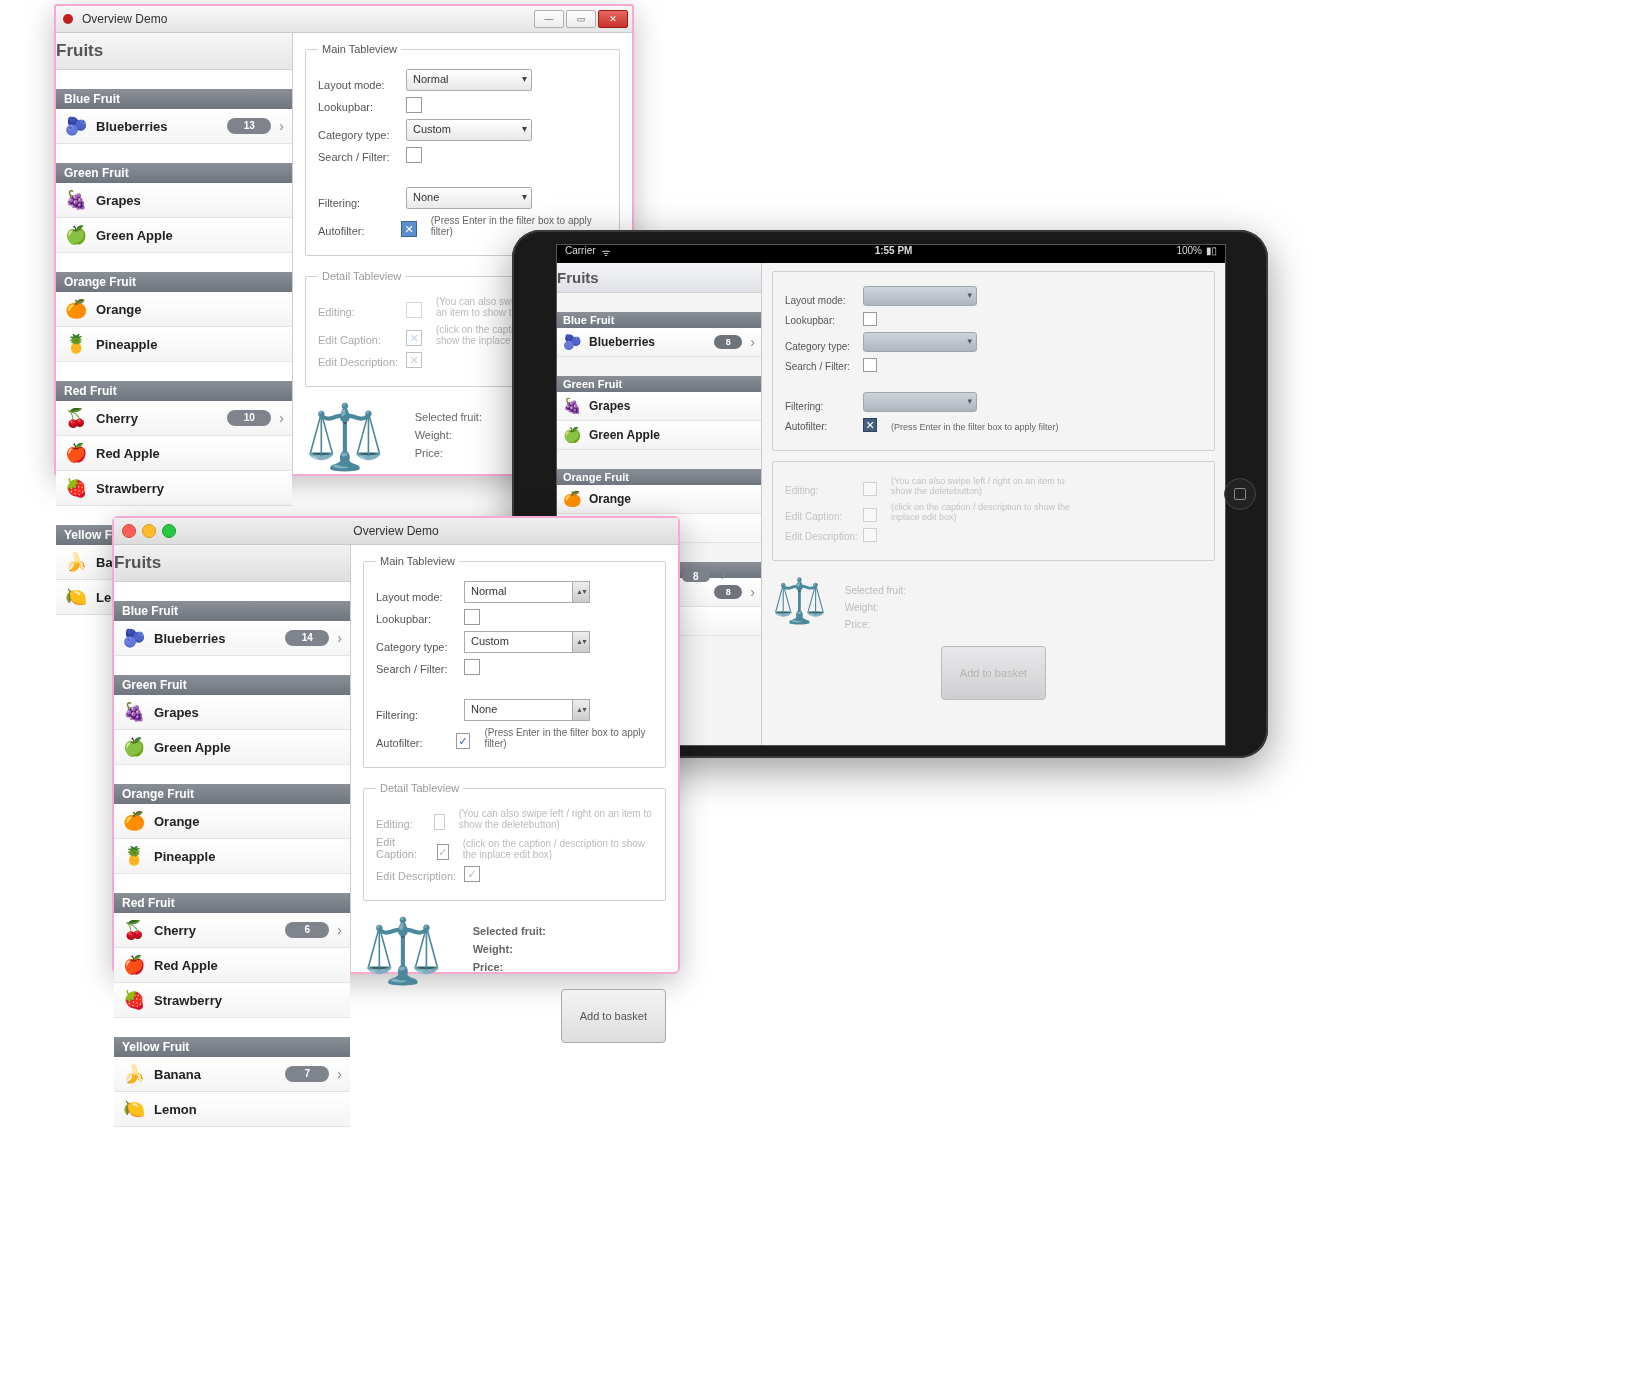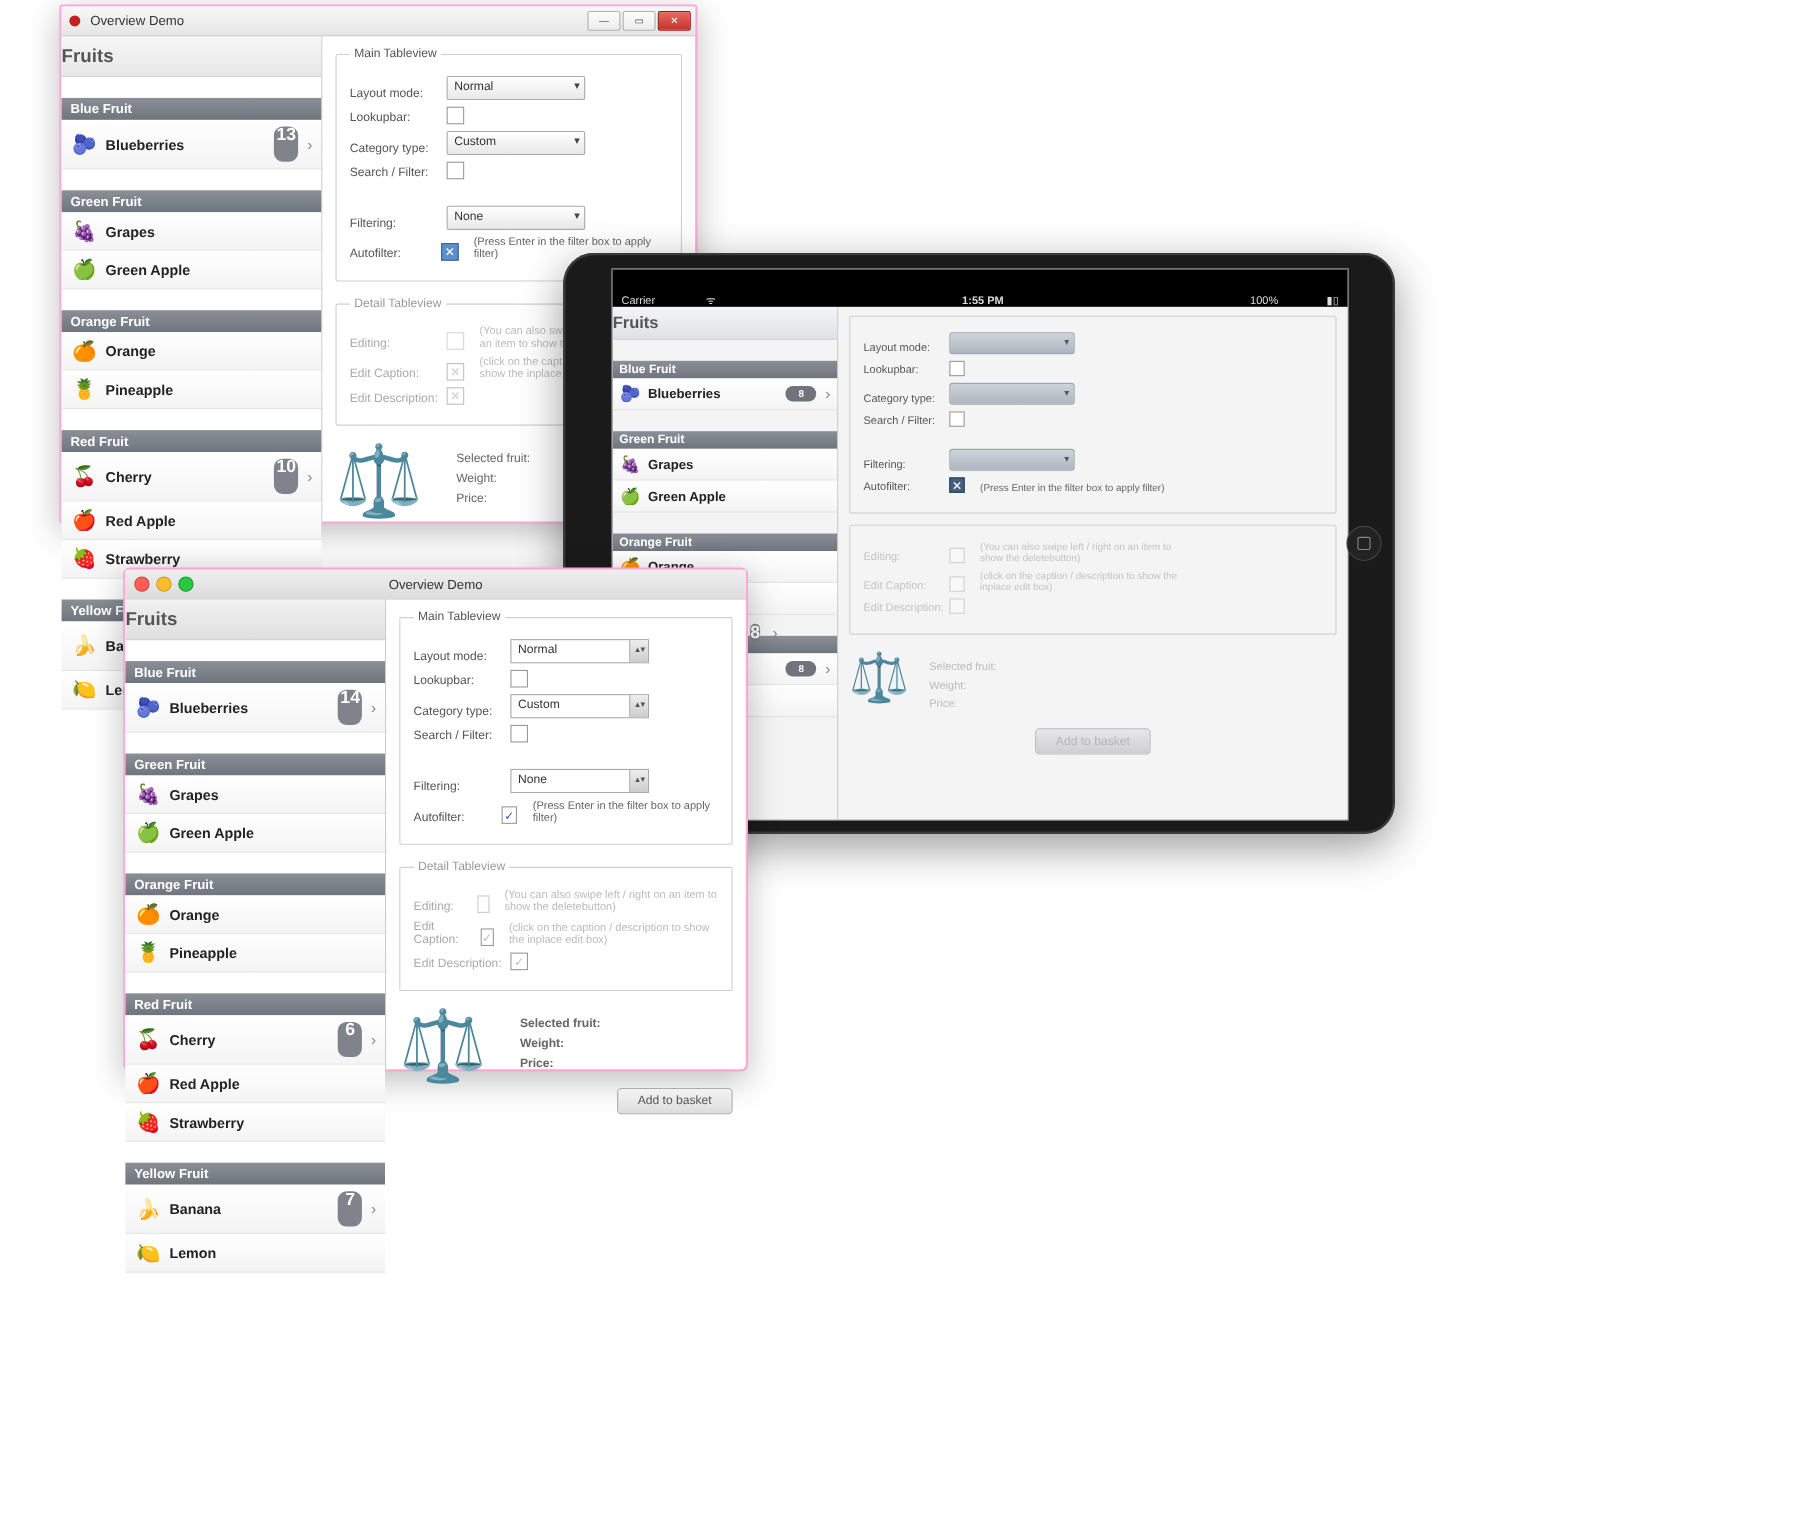--- a/index.html
+++ b/index.html
@@ -57,22 +57,22 @@
   .row {
     display:flex; align-items:center;
     padding:6px 8px;
     border-bottom:1px solid #e3e3e3;
     background:linear-gradient(#ffffff,#f4f4f4);
   }
   .row .icon-emoji { width:26px; font-size:18px; text-align:center; }
   .row .label { flex:1; font-weight:700; font-size:13px; color:#222; margin-left:6px;}
   .badge {
     background:#7e838c; color:#fff;
-    min-width:22px; padding:0 0; height:32px; line-height:16px;
-    border-radius:8px; font-size:16px; font-weight:700; text-align:center;
+    min-width:22px; padding:0 11px; height:16px; line-height:16px;
+    border-radius:8px; font-size:10px; font-weight:700; text-align:center;
   }
   .chevron { color:#888; margin-left:8px; font-size:14px;}
 
   fieldset.group {
     border:1px solid #d0d0d0; border-radius:2px;
     padding:8px 12px 12px 12px; margin:0 0 14px 0;
   }
   fieldset.group.faded { color:#9a9a9a;}
   fieldset.group.faded legend{color:#9a9a9a;}
   legend { font-size:11px; color:#555; padding:0 4px;}
@@ -93,21 +93,21 @@
     display:inline-flex;align-items:center;justify-content:center;font-size:11px;color:#2b5ca8;
   }
   .hint { font-size:10px; color:#666; margin-left:14px;}
   fieldset.faded .hint{color:#bbb;}
 
   .summary { display:flex; align-items:flex-start; margin-top:18px;}
   .summary .scale{ font-size:64px; line-height:1; margin-right:30px;}
   .summary .kv div{ font-size:11px; color:#666; margin:6px 0;}
   .btn {
     border:1px solid #aaa; background:linear-gradient(#f3f3f3,#dedede);
-    padding:5px 18px; border-radius:4px; font-size:11px; color:#555;
+    padding:20px 18px; border-radius:4px; font-size:11px; color:#555;
     display:inline-block;
   }
 
   
   .win-windows { left:54px; top:4px; width:576px; height:468px; border-radius:3px;}
   .win-windows .titlebar {}
   .winbtns-win { position:absolute; right:4px; top:4px; display:flex; gap:2px;}
   .winbtns-win span{
     width:28px; height:16px; border:1px solid #b0b0b0; border-radius:2px;
     display:inline-flex;align-items:center;justify-content:center;
@@ -148,22 +148,22 @@
     width:30px;height:30px;border-radius:50%;
     background:#222; border:1px solid #444;
     display:flex;align-items:center;justify-content:center;
   }
   .ipad .home-btn span{width:10px;height:10px;border:1px solid #888;border-radius:2px;}
   .ipad-screen{
     width:100%; height:100%; background:#fff; border:1px solid #555;
     display:flex; flex-direction:column;
   }
   .statusbar{
-    height:34px; background:#000; color:#dcdcdc; font-size:10px;
-    display:flex; align-items:flex-end; padding:0 8px;gap:40px;
+    height:18px; background:#000; color:#dcdcdc; font-size:10px;
+    display:flex; align-items:flex-start; padding:0 8px;
   }
   .statusbar .center{flex:1; text-align:center; font-weight:600;}
   .ipad-body{flex:1; display:flex; background:#f4f4f4; overflow:hidden;}
   .ipad-left{width:204px; border-right:1px solid #ccc; display:flex;flex-direction:column;}
   .ipad-right{flex:1; padding:8px 10px; font-size:10px;}
   .ipad-right .form-row .lbl{width:78px;font-size:10px;}
   .ipad-right .hint{font-size:9px;}
   .ipad-right fieldset.faded .lbl,
   .ipad-right fieldset.faded legend,
   .ipad-right fieldset.faded .hint{color:#c3c3c3;}

